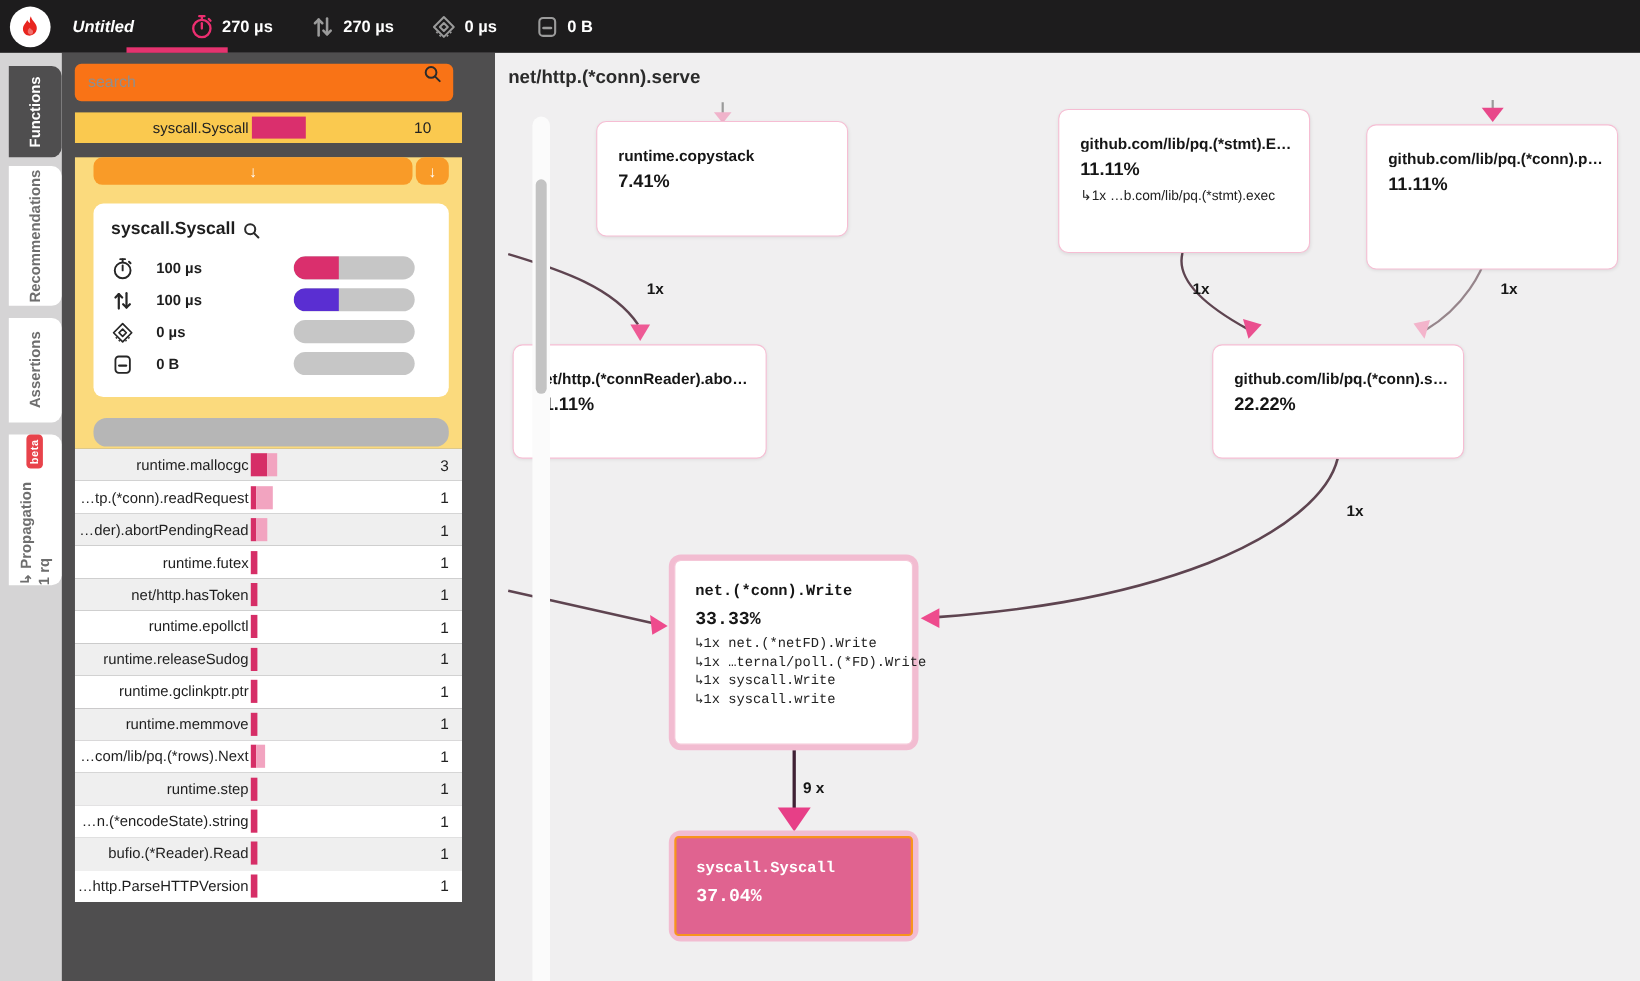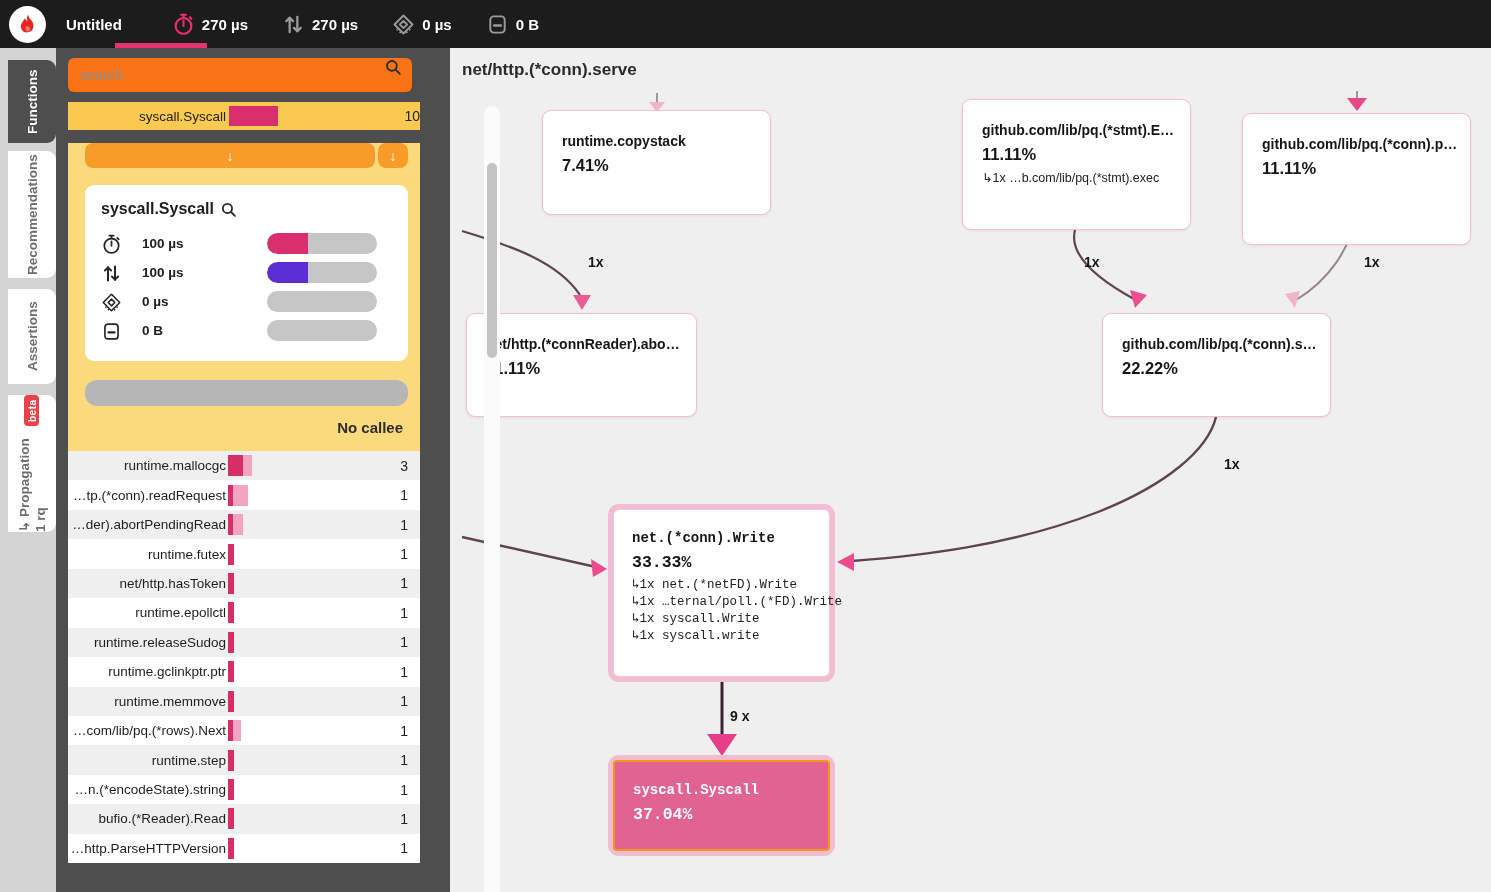--- a/index.html
+++ b/index.html
@@ -5,21 +5,21 @@
   * { margin:0; padding:0; box-sizing:border-box; }
   html,body { background:#d5d4d5; }
   .canvas { position:relative; width:1491px; height:892px; overflow:hidden;
             font-family:"Liberation Sans","DejaVu Sans",sans-serif; background:#d5d4d5; }
 
   
   .topbar { position:absolute; left:0; top:0; width:1491px; height:48px; background:#1d1c1d;
             display:flex; align-items:center; z-index:30; }
   .logo-circle { width:37px; height:37px; border-radius:50%; background:#fff; margin-left:9px;
                  display:flex; align-items:center; justify-content:center; }
-  .doc-title { color:#fff; font-weight:600; font-size:15px; margin-left:20px; }
+  .doc-title { color:#fff; font-style:italic; font-weight:600; font-size:15px; margin-left:20px; }
   .metric { display:flex; align-items:center; gap:7px; margin-left:34px; color:#9b9b9b;
             font-weight:700; font-size:15px; position:relative; height:48px; }
   .metric .mval { color:#fff; }
   .metric.active { color:#ed2e70; }
   .metric.active .mval { color:#fff; }
   .active-underline { position:absolute; left:115px; bottom:0; width:92px; height:5px; background:#e5336f; }
   .micon { width:23px; height:23px; display:block; }
 
   
   .tabstrip { position:absolute; left:0; top:48px; width:56px; height:844px; background:#d5d4d5; z-index:20; }
@@ -37,21 +37,21 @@
                  border-radius:6px; display:flex; }
   .search-wrap input { flex:1; border:none; outline:none; font-size:14.5px; padding:0 10px 0 12px;
                        color:#333; font-family:inherit; background:transparent; }
   .search-wrap input::placeholder { color:#8f8f8f; }
   .search-ico { width:18px; height:18px; margin-right:10px; flex:none; }
 
   .pcontent { position:absolute; left:12px; top:54px; width:352px; height:790px; overflow:hidden; }
   .sel-row { height:28px; background:#fac94f; display:flex; align-items:center; cursor:pointer; }
   .sel-name { width:158px; text-align:right; font-size:13.5px; color:#222; }
   .sel-bar { width:49px; height:20px; background:#da2f6d; margin-left:3px; }
-  .sel-count { flex:1; text-align:right; padding-right:0; font-size:14px; color:#222; }
+  .sel-count { flex:1; text-align:right; padding-right:28px; font-size:14px; color:#222; }
 
   .callers { background:#fbda7d; padding:0 0 2px 0; }
   .callers-head { font-size:15px; font-weight:800; color:#2d2d2d; padding:16px 0 0 17px; }
   .sortbtns { display:flex; gap:3px; margin:13px 12px 0 17px; }
   .sortbtn { background:#f99b28; border:none; border-radius:8px; height:25px; color:#fff;
              font-size:14px; font-weight:700; cursor:pointer; display:flex; align-items:center; justify-content:center; }
   .sortbtn.wide { flex:1; }
   .sortbtn.narrow { width:30px; }
 
   .dcard { background:#fff; border-radius:9px; margin:17px 12px 0 17px; height:176px; position:relative; }
@@ -249,21 +249,20 @@
                 <line x1="8.5" y1="13" x2="15.5" y2="13" stroke-width="2.5"></line>
             </svg>
           </div>
           <div class="dval" style="top:138px;">0 B</div>
           <div class="dtrack" style="top:135px;">
               <div class="dfill" style="width: 0%; background: rgb(218, 47, 109);"></div>
             </div>
         </div>
 
         <div class="range-bar"></div>
-        <div class="no-callee">No callee</div>
       </div>
 
       <div class="clist" id="callee-list">
           <div class="lrow">
             <div class="lname">runtime.mallocgc</div>
             <div class="lbar">
               <div class="lseg1" style="width: 15px;"></div>
               <div class="lseg2" style="width: 9px;"></div>
             </div>
             <div class="lcount">3</div>

